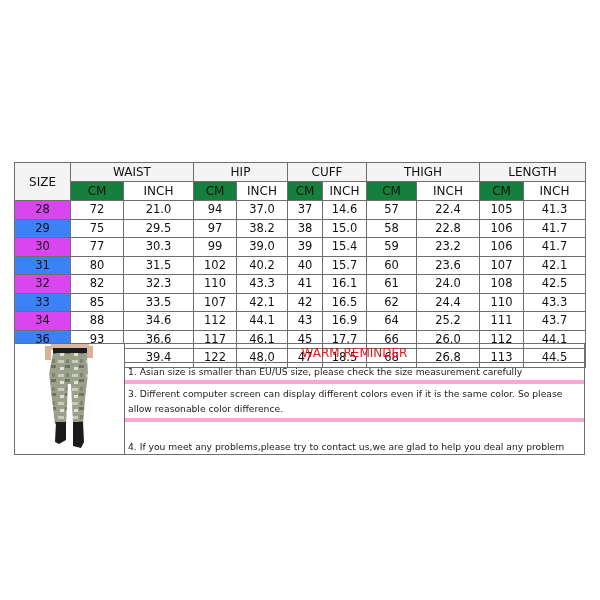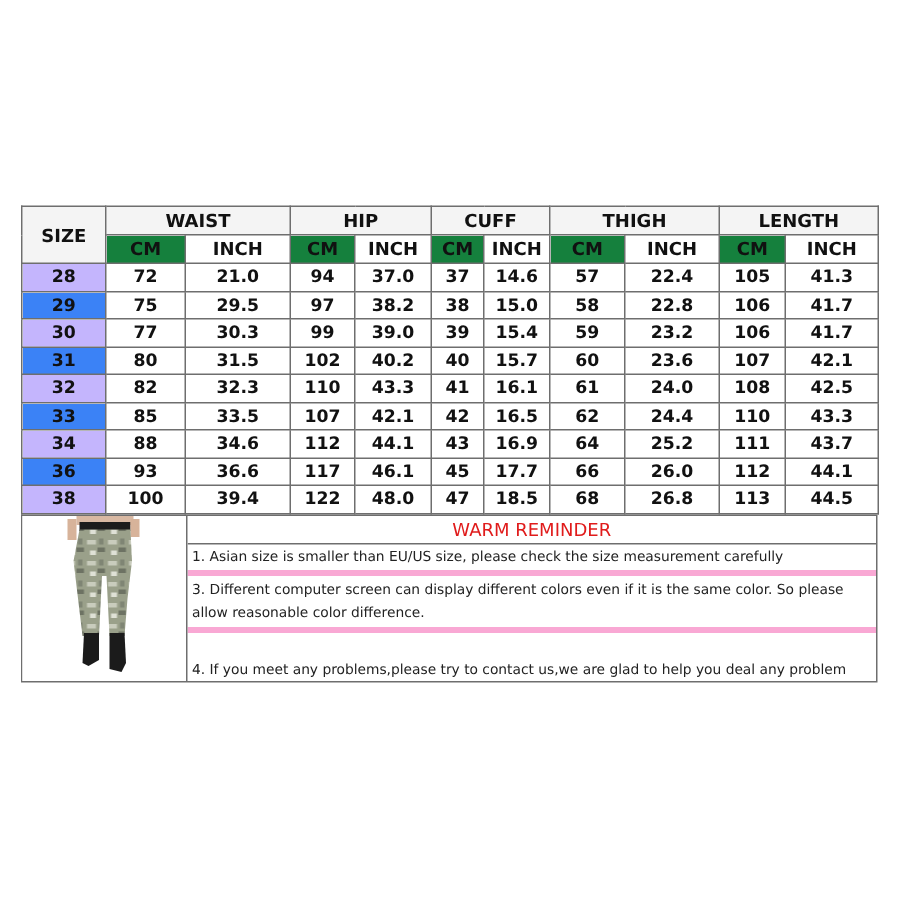--- a/index.html
+++ b/index.html
@@ -1,32 +1,32 @@
 <!DOCTYPE html>
 <html><head>
 <meta charset="utf-8">
 <style>
   html, body { margin: 0; padding: 0; }
   body {
     width: 600px; height: 600px; background: #ffffff; position: relative; overflow: hidden;
     font-family: "DejaVu Sans", "Liberation Sans", sans-serif;
   }
-  .chart-wrap { position: absolute; left: 14px; top: 137px; width: 571px; font-weight: bold; }
+  .chart-wrap { position: absolute; left: 14px; top: 162px; width: 571px; }
   table.size {
     border-collapse: collapse; width: 571px; table-layout: fixed;
     font-size: 11.5px; color: #111;
   }
   table.size td {
     border: 1px solid #6e6e6e; text-align: center; padding: 0; height: 17.5px; line-height: 17.5px;
     white-space: nowrap; overflow: hidden;
   }
   table.size td.head { height: 18px; line-height: 18px; font-size: 12px; }
   table.size td.sub { background: #15803d; }
   table.size tr.grp td.head { background: #f4f4f4; }
-  table.size td.size-col { background: #c4b5fd; }
+  table.size td.size-col { background: #d946ef; }
   table.size tr.r td.size-col { background: #3b82f6; }
 
   .reminder {
     position: absolute; left: 14px; top: 343px; width: 571px; height: 112px;
     border: 1px solid #6e6e6e; box-sizing: border-box; display: flex;
   }
   .photo {
     width: 109px; height: 110px; border-right: 1px solid #6e6e6e; position: relative; overflow: hidden; background:#fff;
   }
   .notes { flex: 1; display: flex; flex-direction: column; }

